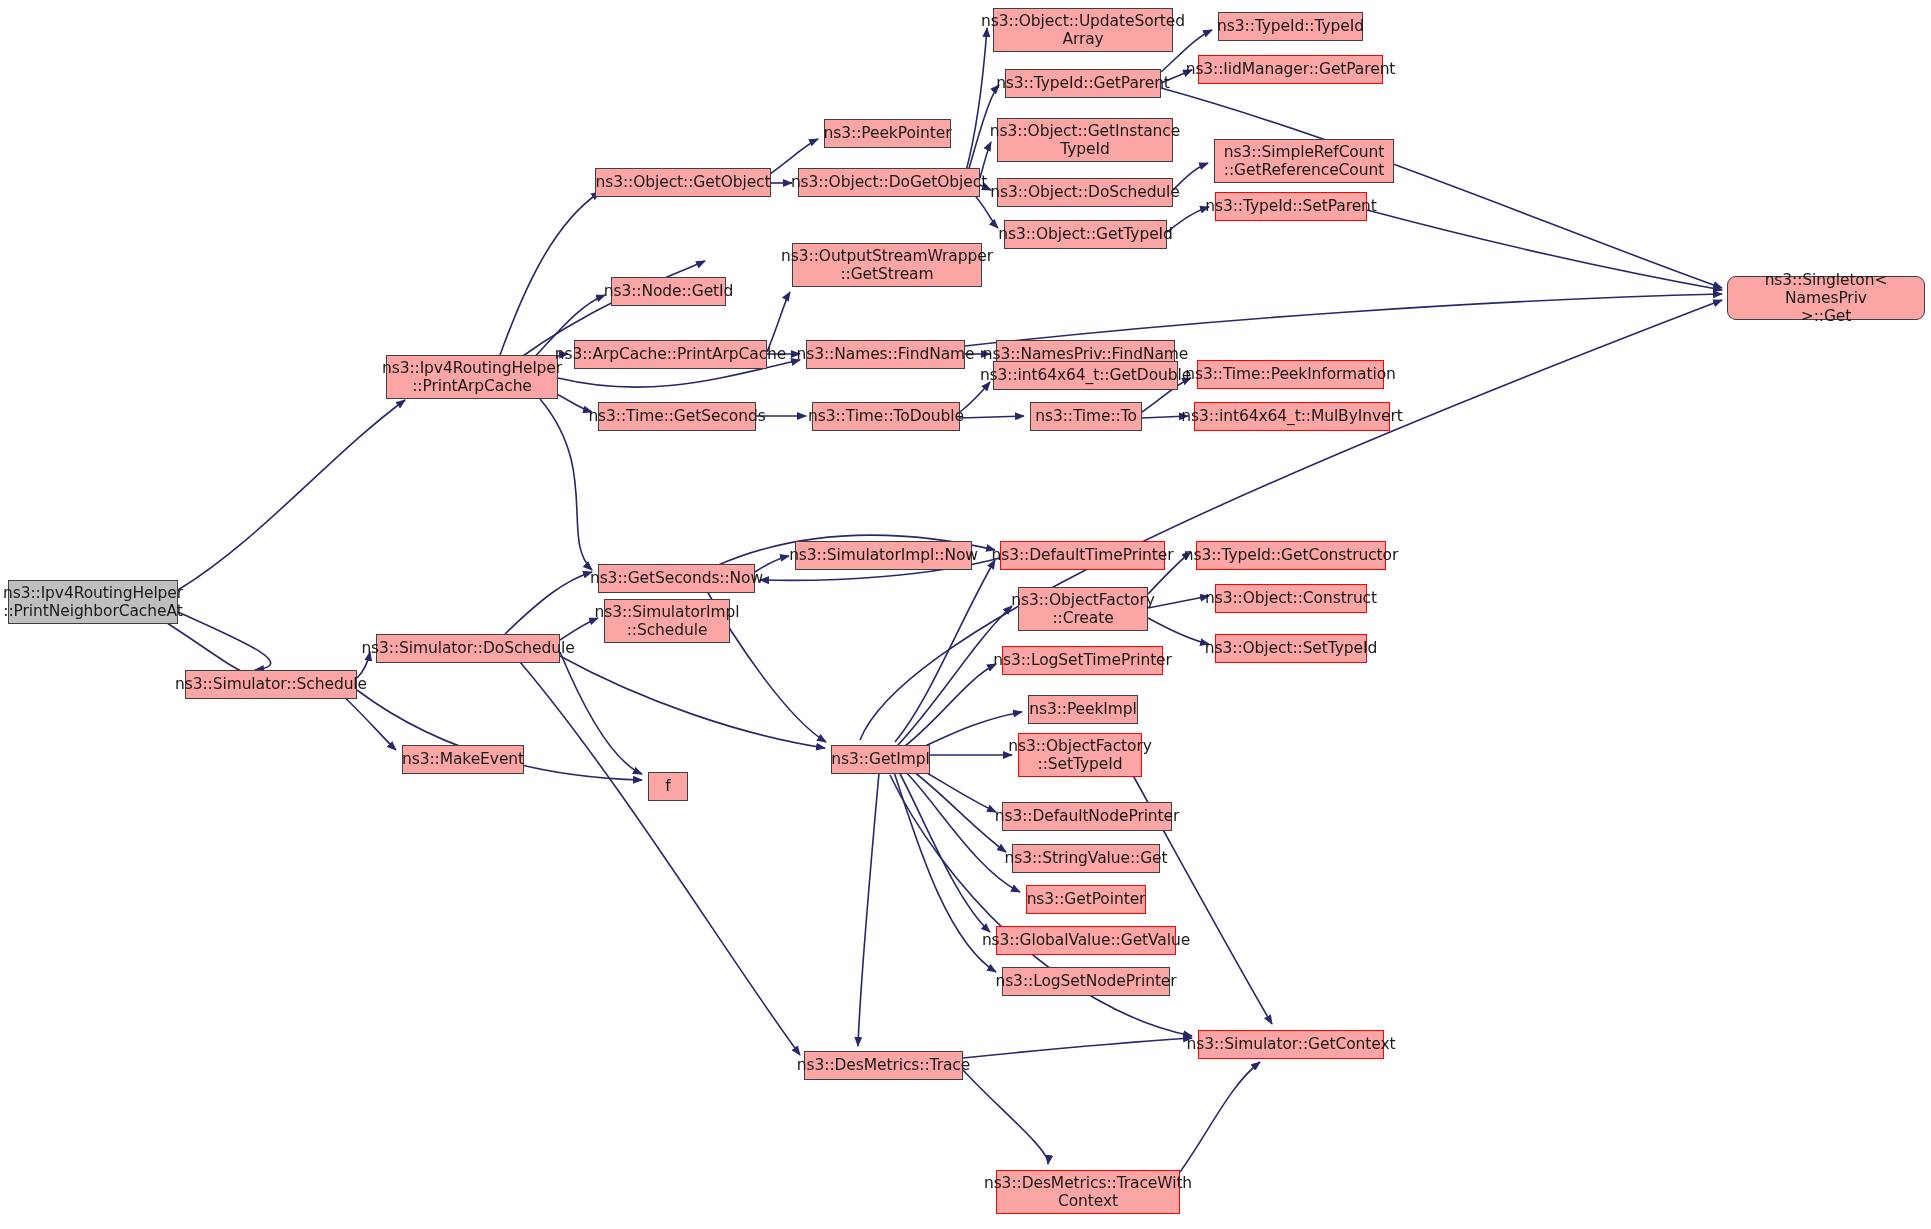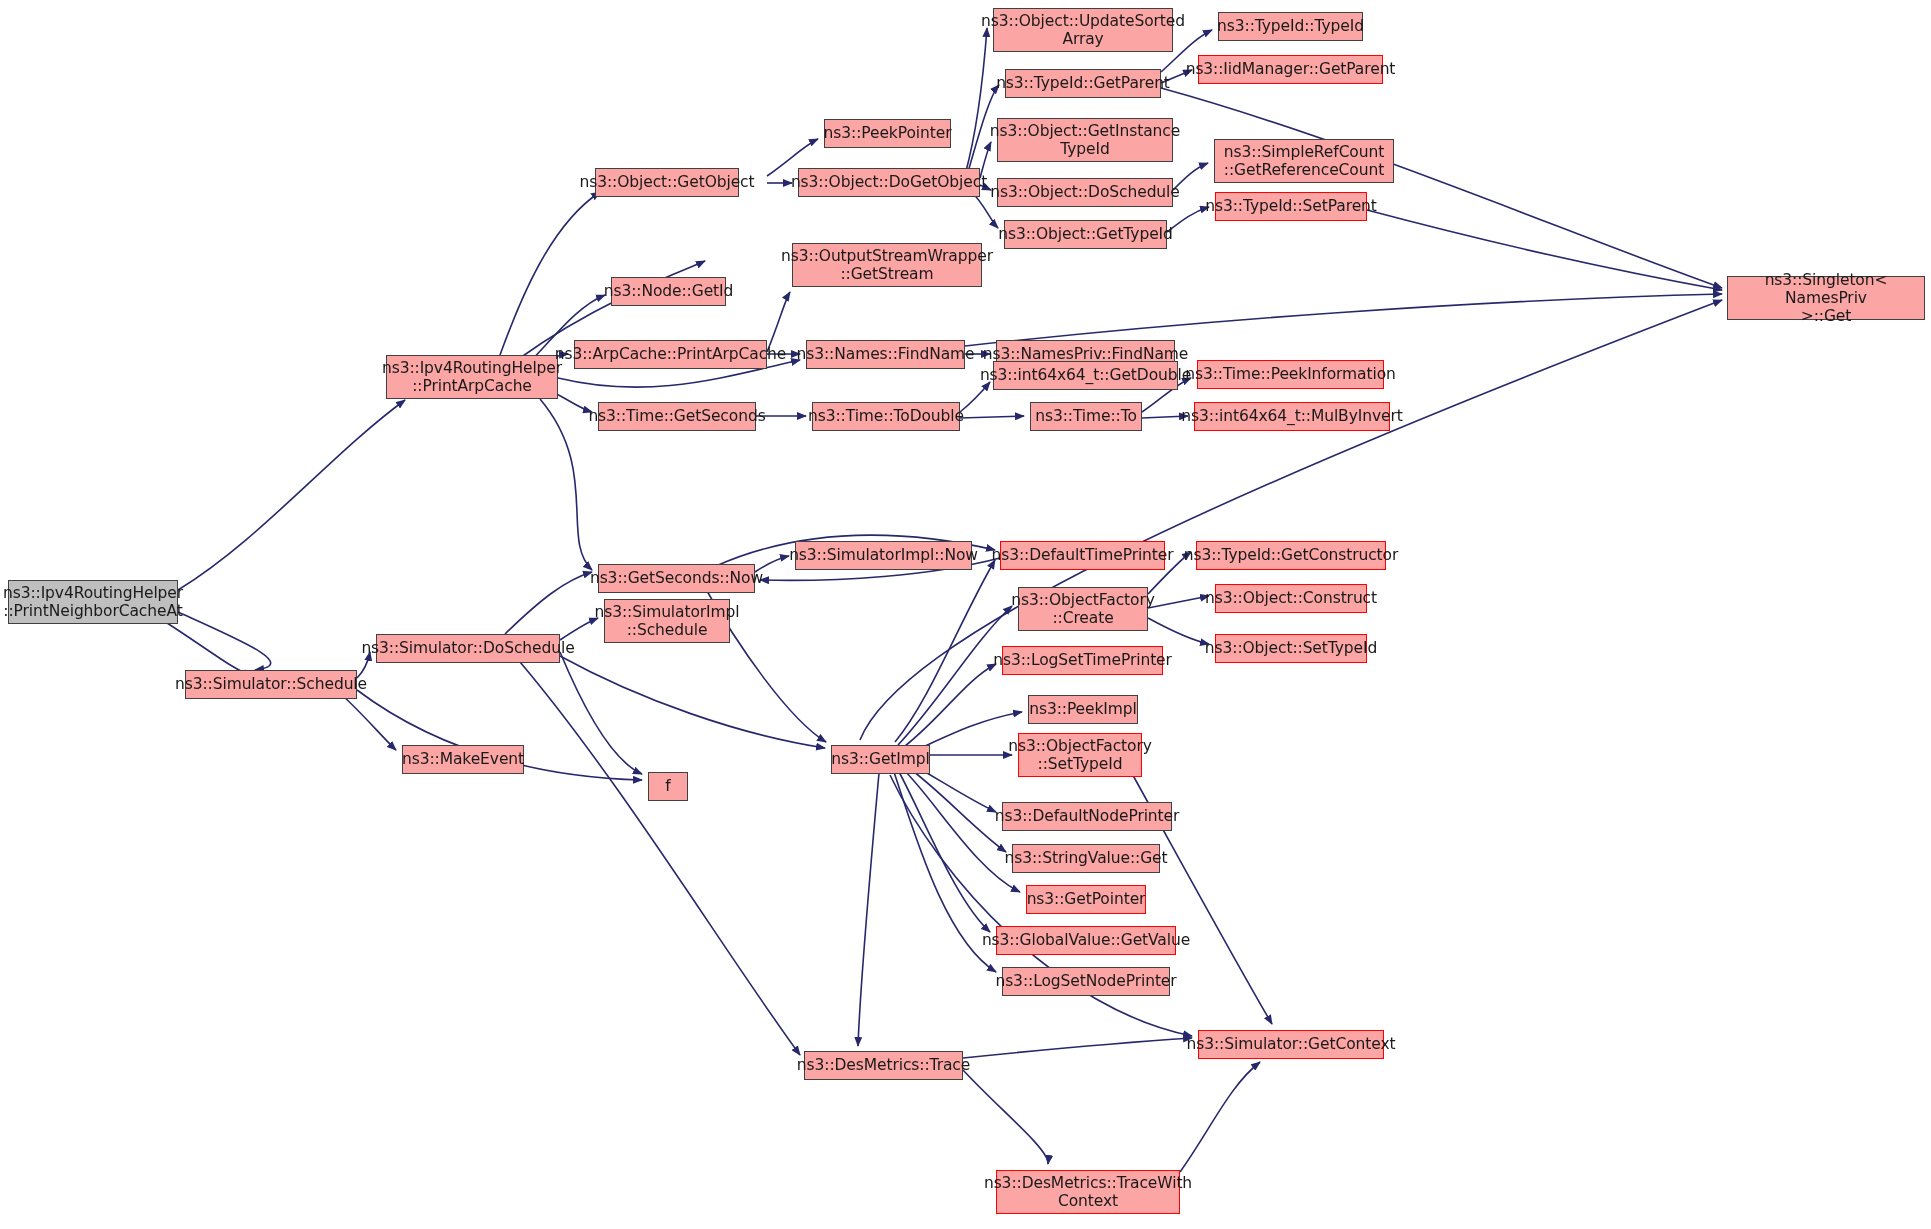--- a/index.html
+++ b/index.html
@@ -140,36 +140,36 @@
 
       <path d="M1130,770 C1180,860 1240,970 1272,1024"></path>
     </g>
   </svg>
 
   <div id="nodes">
       <div class="node current" style="left: 8px; top: 580px; width: 170px; height: 44px;">ns3::Ipv4RoutingHelper
 ::PrintNeighborCacheAt</div>
       <div class="node" style="left: 386px; top: 355px; width: 172px; height: 44px;">ns3::Ipv4RoutingHelper
 ::PrintArpCache</div>
-      <div class="node" style="left: 595px; top: 168px; width: 144px; height: 29px;">ns3::Object::GetObject</div>
+      <div class="node" style="left: 595px; top: 168px; width: 176px; height: 29px;">ns3::Object::GetObject</div>
       <div class="node" style="left: 824px; top: 119px; width: 127px; height: 29px;">ns3::PeekPointer</div>
       <div class="node" style="left: 798px; top: 168px; width: 182px; height: 29px;">ns3::Object::DoGetObject</div>
       <div class="node" style="left: 993px; top: 8px; width: 180px; height: 44px;">ns3::Object::UpdateSorted
 Array</div>
       <div class="node" style="left: 1005px; top: 69px; width: 156px; height: 29px;">ns3::TypeId::GetParent</div>
       <div class="node" style="left: 997px; top: 118px; width: 176px; height: 44px;">ns3::Object::GetInstance
 TypeId</div>
       <div class="node" style="left: 997px; top: 178px; width: 176px; height: 29px;">ns3::Object::DoSchedule</div>
       <div class="node" style="left: 1004px; top: 220px; width: 163px; height: 29px;">ns3::Object::GetTypeId</div>
       <div class="node" style="left: 1218px; top: 12px; width: 145px; height: 29px;">ns3::TypeId::TypeId</div>
       <div class="node red" style="left: 1198px; top: 55px; width: 185px; height: 29px;">ns3::IidManager::GetParent</div>
       <div class="node" style="left: 1214px; top: 139px; width: 180px; height: 44px;">ns3::SimpleRefCount
 ::GetReferenceCount</div>
       <div class="node red" style="left: 1215px; top: 192px; width: 152px; height: 29px;">ns3::TypeId::SetParent</div>
-      <div class="node" style="left: 1727px; top: 276px; width: 198px; height: 44px;">ns3::Singleton&lt; NamesPriv
+      <div class="node" style="left: 1727px; top: 276px; width: 198px; height: 44px; border-radius: 9px;">ns3::Singleton&lt; NamesPriv
 &gt;::Get</div>
       <div class="node" style="left: 792px; top: 243px; width: 190px; height: 44px;">ns3::OutputStreamWrapper
 ::GetStream</div>
       <div class="node" style="left: 611px; top: 277px; width: 115px; height: 29px;">ns3::Node::GetId</div>
       <div class="node" style="left: 574px; top: 340px; width: 193px; height: 29px;">ns3::ArpCache::PrintArpCache</div>
       <div class="node" style="left: 806px; top: 340px; width: 159px; height: 29px;">ns3::Names::FindName</div>
       <div class="node" style="left: 996px; top: 340px; width: 179px; height: 29px;">ns3::NamesPriv::FindName</div>
       <div class="node" style="left: 993px; top: 361px; width: 185px; height: 29px;">ns3::int64x64_t::GetDouble</div>
       <div class="node red" style="left: 1197px; top: 360px; width: 187px; height: 29px;">ns3::Time::PeekInformation</div>
       <div class="node" style="left: 598px; top: 402px; width: 158px; height: 29px;">ns3::Time::GetSeconds</div>

